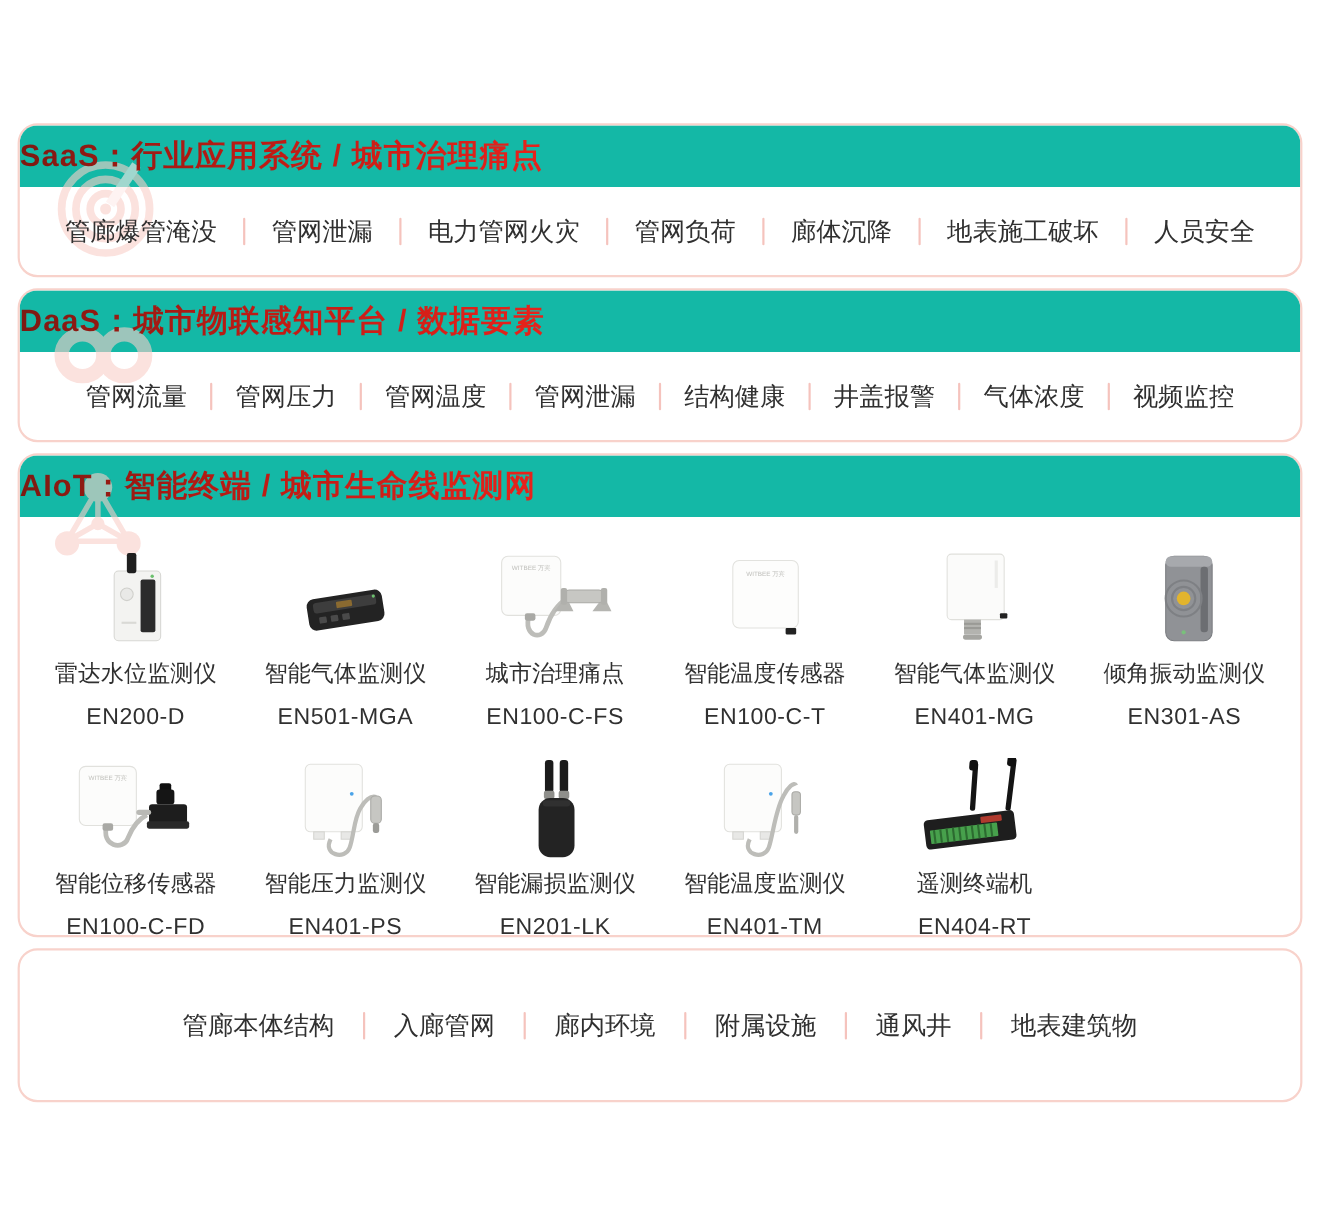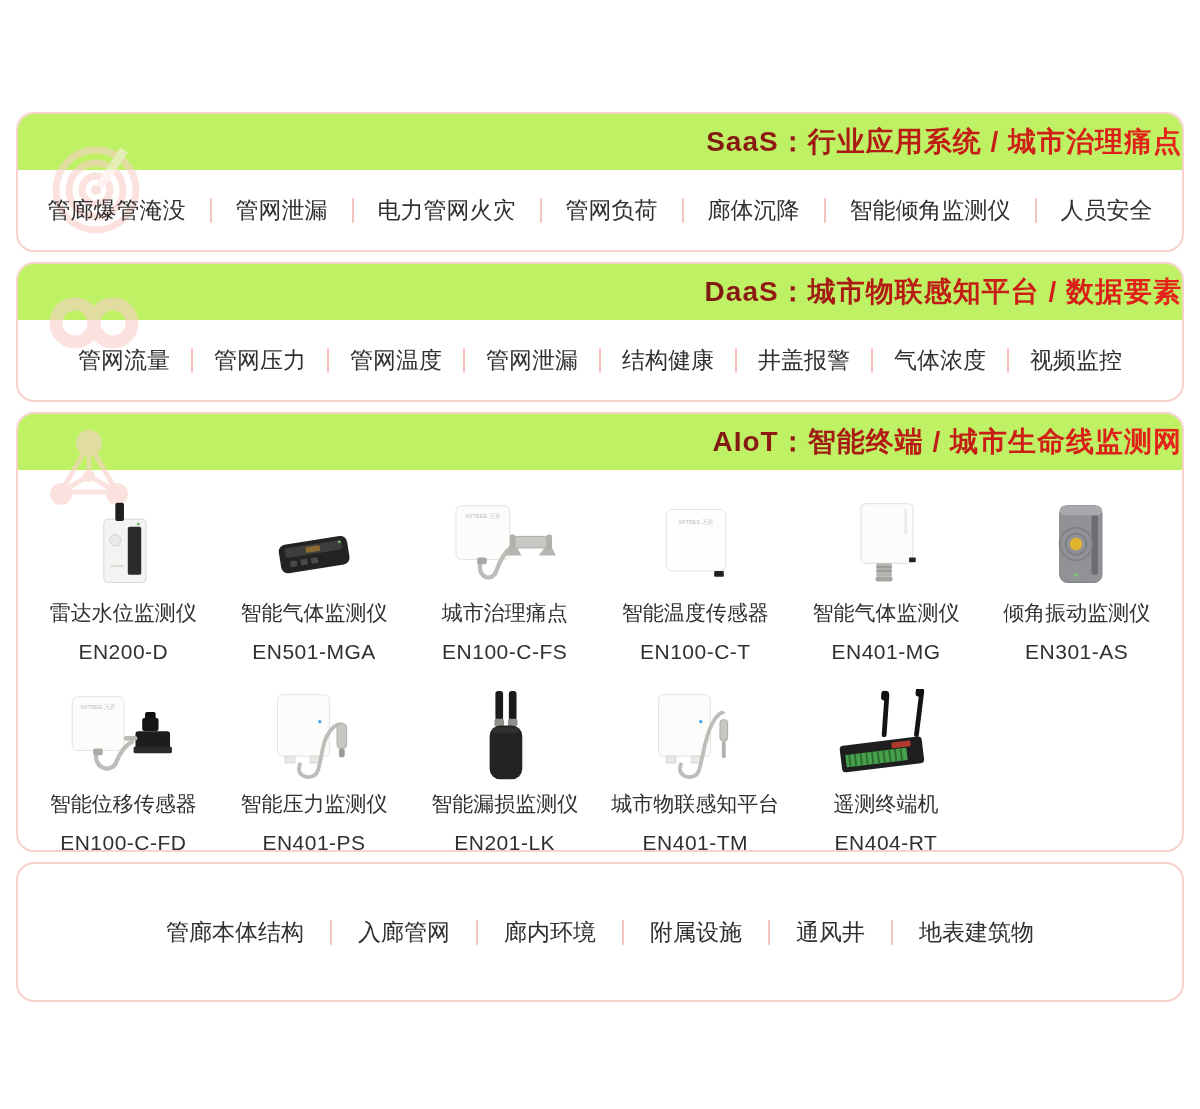--- a/index.html
+++ b/index.html
@@ -20,22 +20,22 @@
     border: 2px solid #f8d2cb;
     border-radius: 18px;
     background: #ffffff;
     overflow: hidden;
     display: flex; flex-direction: column;
   }
   .section.h140 { height: 140px; }
   .section.h440 { height: 440px; }
   .band {
     height: 56px; flex: 0 0 56px;
-    background: #bef264;
-    display: flex; align-items: center; justify-content: flex-end;
+    background: #14b8a6;
+    display: flex; align-items: center; justify-content: flex-start;
   }
   .sec-title {
     font-size: 28px; font-weight: bold; letter-spacing: 1px;
     background: linear-gradient(90deg, #7c1a12 0%, #b81b14 40%, #e8221b 100%);
     -webkit-background-clip: text; background-clip: text;
     color: transparent;
     position: relative; z-index: 3;
   }
   .items {
     flex: 1;
@@ -81,21 +81,21 @@
         <span>管廊爆管淹没</span>
           <span class="sep m24"></span>
           <span>管网泄漏</span>
           <span class="sep m24"></span>
           <span>电力管网火灾</span>
           <span class="sep m24"></span>
           <span>管网负荷</span>
           <span class="sep m24"></span>
           <span>廊体沉降</span>
           <span class="sep m24"></span>
-          <span>智能倾角监测仪</span>
+          <span>地表施工破坏</span>
           <span class="sep m24"></span>
           <span>人员安全</span>
       </div>
     </div>
 
     <div class="section h140">
       <svg class="watermark" style="left:30px; top:32px;" width="92" height="54" viewBox="0 0 92 54">
         <circle cx="27" cy="27" r="19" fill="none" stroke="#f9cfc9" stroke-width="13"></circle>
         <circle cx="65" cy="27" r="19" fill="none" stroke="#f9cfc9" stroke-width="13"></circle>
       </svg>
@@ -284,21 +284,21 @@
             <svg width="120" height="96" viewBox="0 0 120 100">
               <rect x="22" y="6" width="54" height="64" rx="5" fill="#fcfcfb" stroke="#e1e1dd"></rect>
               <circle cx="66" cy="34" r="1.8" fill="#4aa3e8"></circle>
               <rect x="30" y="70" width="10" height="7" fill="#e8e8e6" stroke="#d5d5d1"></rect>
               <rect x="56" y="70" width="10" height="7" fill="#e8e8e6" stroke="#d5d5d1"></rect>
               <path d="M46 77 C38 92 60 97 64 85 C68 74 70 50 78 36 C82 28 88 22 90 26" stroke="#bdbdb9" stroke-width="4" fill="none"></path>
               <rect x="86" y="32" width="8" height="22" rx="3" fill="#c6c6c2" stroke="#a9a9a5"></rect>
               <rect x="88" y="54" width="4" height="18" rx="2" fill="#b0b0ac"></rect>
             </svg>
           </div>
-          <div class="pname">城市物联感知平台</div>
+          <div class="pname">智能温度监测仪</div>
           <div class="pmodel">EN401-TM</div>
         </div>
 
         <div class="product">
           <div class="pimg">
             <svg width="130" height="96" viewBox="0 0 130 100">
               <rect x="62" y="4" width="5" height="46" rx="2" fill="#141414" transform="rotate(4 64 27)"></rect>
               <rect x="97" y="0" width="5" height="50" rx="2" fill="#141414" transform="rotate(7 99 25)"></rect>
               <rect x="60" y="2" width="8" height="10" rx="3" fill="#101010" transform="rotate(4 64 7)"></rect>
               <rect x="96" y="-2" width="8" height="10" rx="3" fill="#101010" transform="rotate(7 100 3)"></rect>

